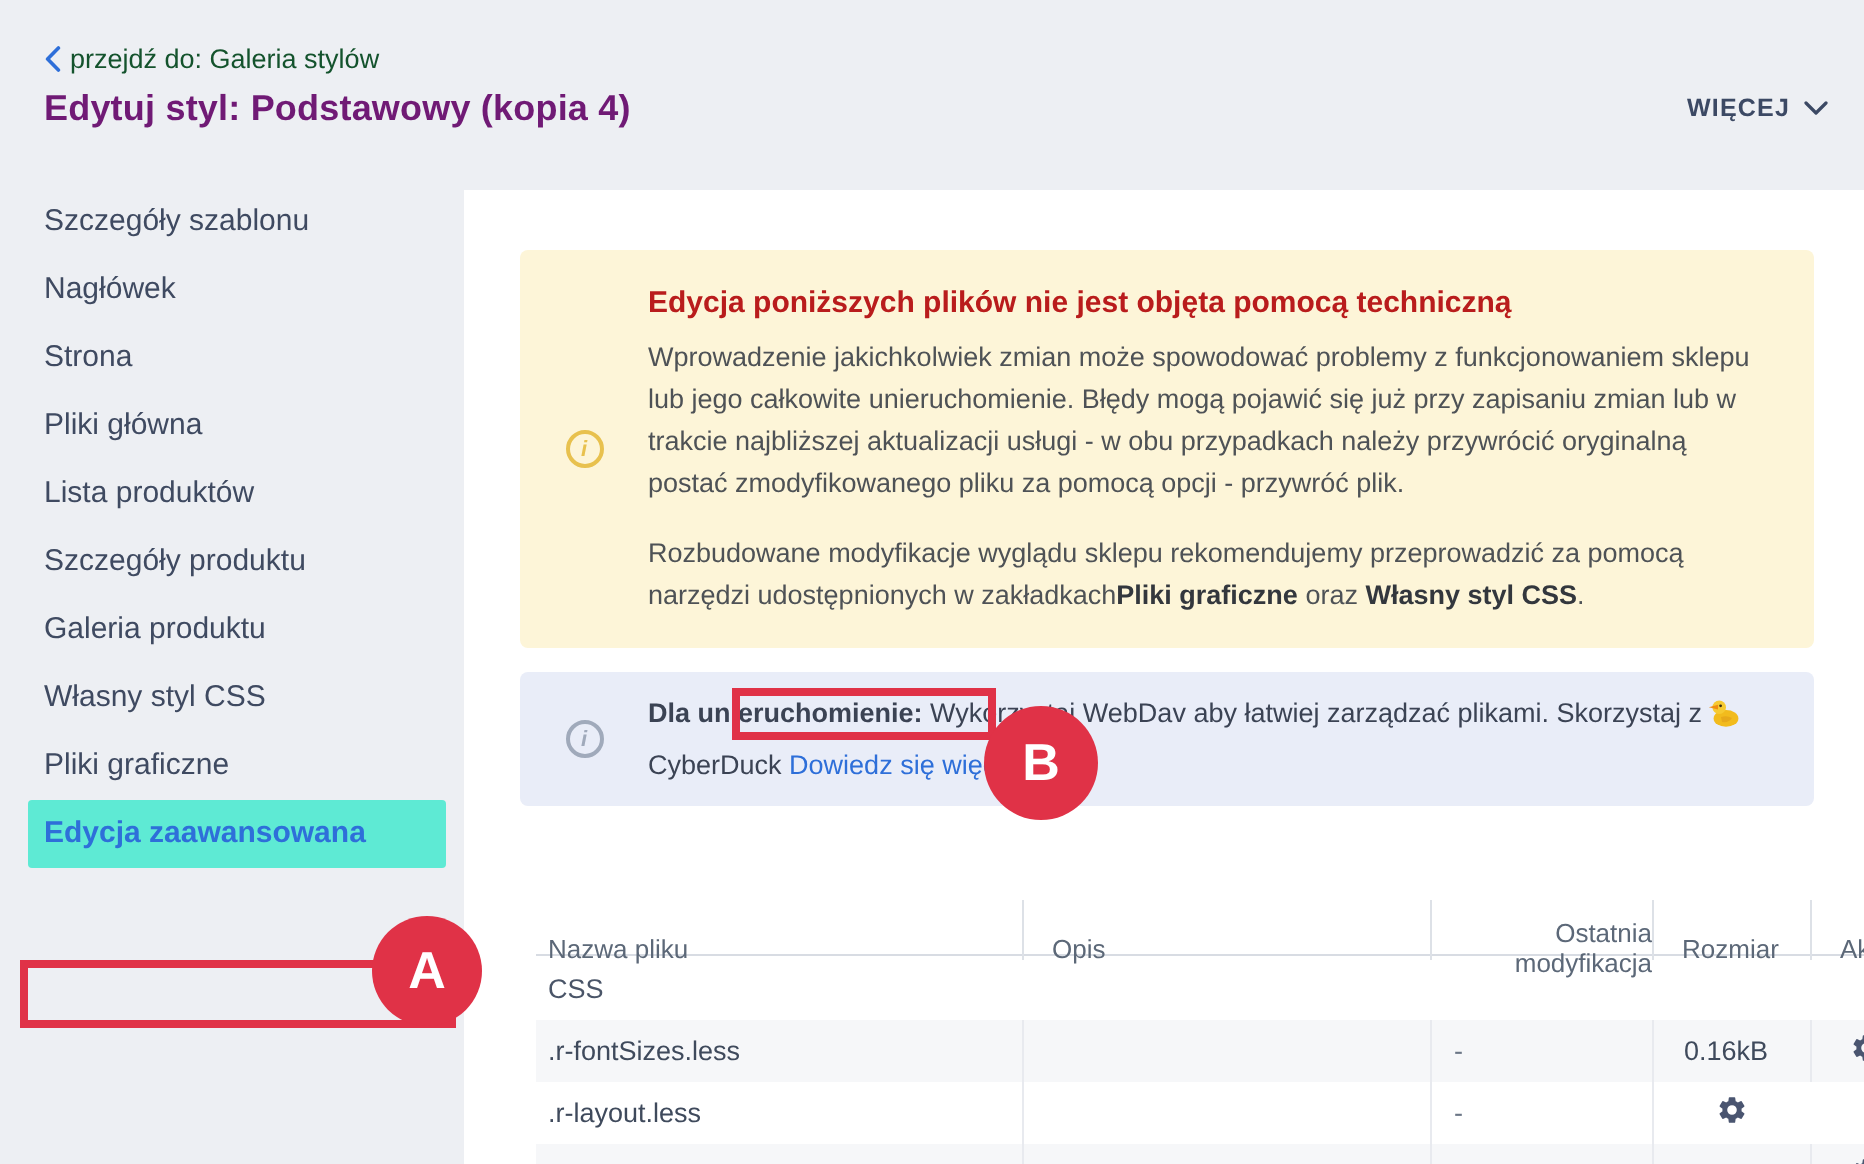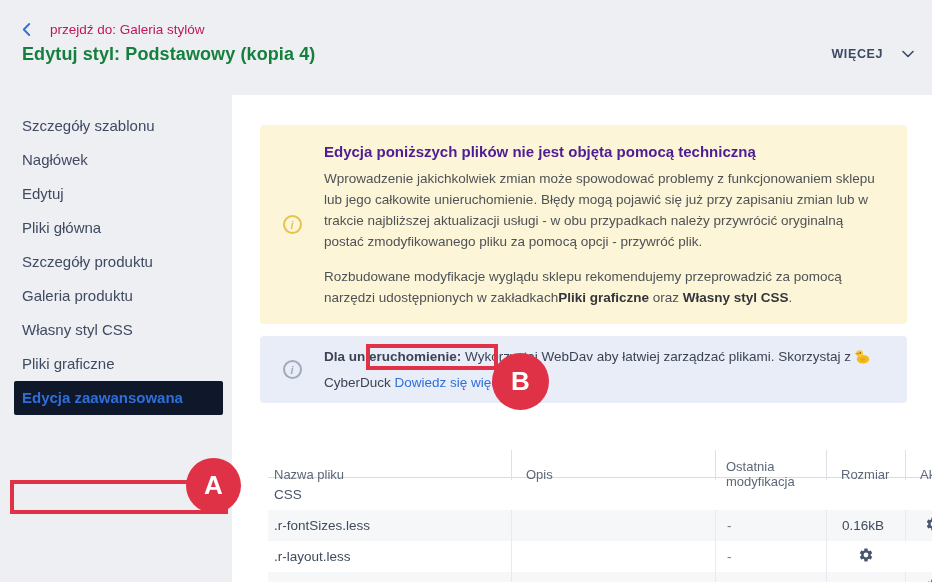--- a/index.html
+++ b/index.html
@@ -10,45 +10,45 @@
     position:relative;
     overflow:hidden;
     color:#3b4354;
   }
   .page { position:absolute; inset:0; }
 
   
   .topbar { position:absolute; left:0; top:0; width:932px; height:95px; }
   .back-link {
     position:absolute; left:22px; top:22px;
-    display:flex; align-items:center; gap:19px;
-    color:#be185d; font-size:13.5px; cursor:pointer; text-decoration:none;
+    display:flex; align-items:center; gap:4px;
+    color:#14532d; font-size:13.5px; cursor:pointer; text-decoration:none;
   }
   .back-link svg { display:block; }
   .page-title {
     position:absolute; left:22px; top:44px;
-    font-size:18px; font-weight:bold; color:#15803d; letter-spacing:.1px;
+    font-size:18px; font-weight:bold; color:#701a75; letter-spacing:.1px;
   }
   .more-btn {
     position:absolute; right:18px; top:47px;
-    display:flex; align-items:flex-start; gap:19px;
+    display:flex; align-items:flex-start; gap:7px;
     font-size:12.5px; font-weight:bold; letter-spacing:.6px;
     color:#3c4964; cursor:pointer;
   }
 
   
-  .sidebar { position:absolute; left:0; top:95px; width:232px; padding-top:14px; }
+  .sidebar { position:absolute; left:0; top:80px; width:232px; padding-top:14px; }
   .side-item {
     height:34px; line-height:34px; padding-left:22px;
     font-size:15px; color:#3f4a61; cursor:pointer;
     white-space:nowrap;
   }
   .side-item.selected {
     margin-left:14px; margin-right:9px; padding-left:8px;
-    background:#0f172a; border-radius:2px;
+    background:#5eead4; border-radius:2px;
     color:#2e6fd9; font-weight:bold;
   }
 
   
   .panel {
     position:absolute; left:232px; top:95px; width:700px; height:487px;
     background:#ffffff;
   }
   .panel-inner { padding:30px 25px 0 28px; }
 
@@ -66,39 +66,39 @@
   }
   .box-icon-col { width:64px; flex:0 0 64px; display:flex; justify-content:center; }
   .circle-i {
     width:19px; height:19px; border-radius:50%;
     border:2px solid #e8c14e; color:#e8c14e;
     font-size:11px; font-weight:bold; font-style:italic;
     display:flex; align-items:center; justify-content:center;
   }
   .circle-i.gray { border-color:#a0aabb; color:#a0aabb; }
   .box-body { flex:1; font-size:13.5px; line-height:21px; color:#4e5256; }
-  .warn-title { font-size:15px; font-weight:bold; color:#4c1d95; margin-bottom:6px; }
+  .warn-title { font-size:15px; font-weight:bold; color:#b91c1c; margin-bottom:6px; }
   .warn-p1 { margin-bottom:14px; }
   .warn-bold { font-weight:bold; color:#33373d; }
   .info-body { font-size:13.5px; line-height:23px; color:#3b4354; }
   .info-bold { font-weight:bold; }
   .link { color:#2e6fd9; cursor:pointer; text-decoration:none; }
   .duck { display:inline-block; vertical-align:-3px; margin-left:3px; }
 
   
   .file-table { margin-left:8px; margin-top:28px; width:692px; font-size:13.5px; }
   .t-row { display:grid; grid-template-columns:243px 204px 111px 79px 55px; align-items:center; }
   .t-head { height:47px; color:#5c6878; font-size:13px; border-bottom:1px solid #d8dce3; }
   .t-head .cell { position:relative; height:100%; display:flex; align-items:center; line-height:15px;margin-top:28px; }
   .t-head .cell + .cell::before {
     content:""; position:absolute; left:0; top:5px; height:30px; width:1px; background:#dde1e7;
   }
   .cell { padding-left:15px; }
   .cell.c1 { padding-left:6px; }
-  .cell.c3 { padding-left:11px; }
+  .cell.c3 { padding-left:11px;text-align:right; }
   .group-row { height:32px; display:flex; align-items:center; padding-left:6px; color:#4a5568; }
   .data-row { height:31px; color:#3f4a5c; }
   .data-row.alt { background:#f6f7f9; }
   .data-row .cell { height:100%; display:flex; align-items:center; }
   .data-row .cell + .cell { border-left:1px solid #e8eaef; }
   .cell.actions { justify-content:center; padding-left:0; }
   .gear { display:block; cursor:pointer; }
   .dash { color:#6b7686; }
 
   
@@ -134,22 +134,23 @@
         <svg width="12" height="8" viewBox="0 0 12 8">
             <polyline points="1,1.5 6,6.5 11,1.5" fill="none" stroke="#3c4964" stroke-width="1.6" stroke-linecap="round" stroke-linejoin="round"></polyline>
           </svg>
       </span>
     </div>
   </div>
 
   <div class="sidebar">
     <div class="side-item">Szczegóły szablonu</div>
     <div class="side-item">Nagłówek</div>
-    <div class="side-item">Edytuj</div>
+    <div class="side-item">Strona</div>
     <div class="side-item">Pliki główna</div>
+    <div class="side-item">Lista produktów</div>
     <div class="side-item">Szczegóły produktu</div>
     <div class="side-item">Galeria produktu</div>
     <div class="side-item">Własny styl CSS</div>
     <div class="side-item">Pliki graficzne</div>
     <div class="side-item selected">Edycja zaawansowana</div>
   </div>
 
   <div class="panel">
     <div class="panel-inner">
 

